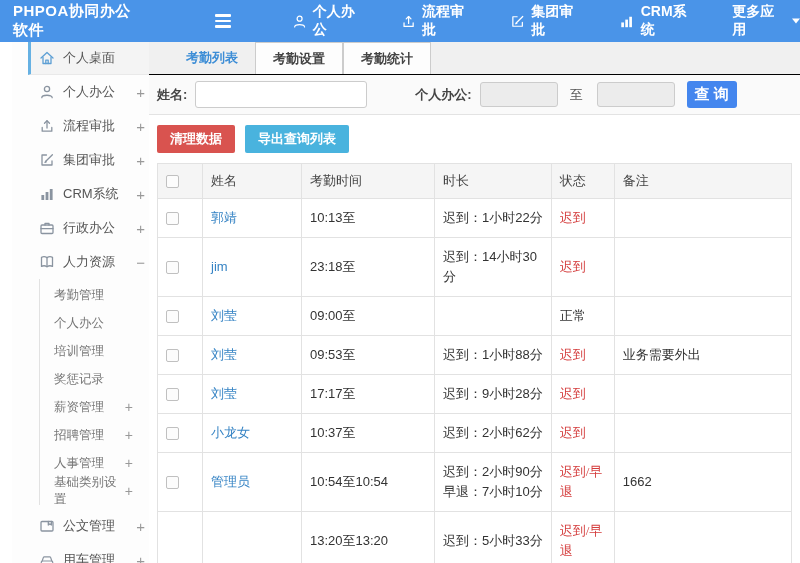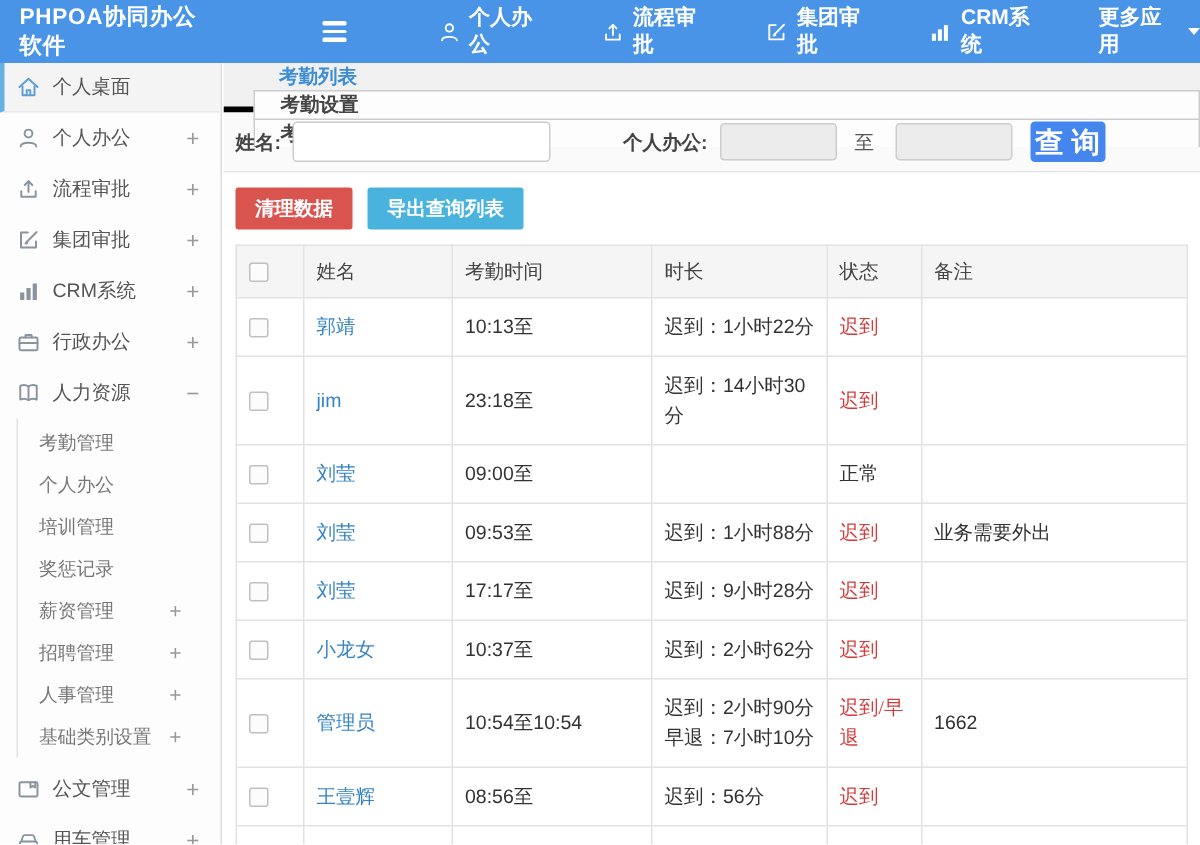--- a/index.html
+++ b/index.html
@@ -13,46 +13,46 @@
   .hamburger { margin-left:57px; cursor:pointer; display:flex; flex-direction:column; gap:3px; }
   .hamburger i { display:block; width:16px; height:2.5px; background:#fff; border-radius:1px; }
   .nav-menu { display:flex; align-items:center; margin-left:42px; gap:38px; }
   .nav-item { display:flex; align-items:center; gap:6px; color:#fff; font-size:14px; font-weight:bold; cursor:pointer; text-decoration:none; }
   .nav-ic { display:inline-flex; width:17px; height:17px; }
   .nav-ic svg { width:100%; height:100%; }
   .nav-caret { display:inline-flex; width:9px; height:6px; margin-left:4px; }
   .nav-caret svg { width:100%; height:100%; }
 
   
-  .sidebar { position:absolute; left:0; top:42px; bottom:0; width:148px; background:#fdfdfd; border-right:1px solid #ddd; overflow:hidden; }
+  .sidebar { position:absolute; left:12px; top:42px; bottom:0; width:148px; background:#fdfdfd; border-right:1px solid #ddd; overflow:hidden;padding-left:16px; }
   .side-item { display:flex; align-items:center; height:34px; padding:0 14px 0 11px; font-size:13px; color:#555; cursor:pointer; }
   .side-item .ic { display:inline-flex; width:16px; height:16px; color:#8a94a0; flex:none; }
   .side-item .ic svg { width:100%; height:100%; }
   .side-item .lbl { margin-left:8px; white-space:nowrap; }
   .side-item .expand { margin-left:auto; color:#999; font-size:15px; font-weight:400; }
   .side-item.active { background:#f4f4f4; border-left:3px solid #66b1e3; padding-left:8px; border-bottom:1px solid #e9e9e9; height:33px; }
   .side-item.active .ic { color:#5d9fd4; }
   .sub-block { position:relative; padding:2px 0 4px; }
   .sub-block:before { content:""; position:absolute; left:11px; top:0; bottom:4px; border-left:1px solid #e2e2e2; }
   .sub-item { display:flex; align-items:center; height:28px; padding:0 26px; font-size:12.5px; color:#777; cursor:pointer; }
   .sub-item .expand { margin-left:auto; color:#999; font-size:14px; }
 
   
   .content { position:absolute; left:149px; top:42px; right:0; bottom:0; background:#fff; overflow:hidden; }
-  .tabbar { display:flex; align-items:stretch; height:33px; background:#f0f0f0; border-bottom:4px solid #000000; padding-left:20px;flex-direction:column; }
+  .tabbar { display:flex; align-items:stretch; height:33px; background:#f0f0f0; border-bottom:1px solid #000000; padding-left:20px; }
   .tab { display:flex; align-items:center; padding:0 17px; font-size:13px; font-weight:bold; color:#444; background:#fdfdfd; border:1px solid #ccc; border-bottom:none; cursor:pointer; }
   .tab.active { background:transparent; border:none; color:var(--accent-blue,#3c8dd6); }
 
   .filterbar { display:flex; align-items:center; height:40px; background:#fafafa; border-bottom:1px solid #e3e3e3; padding:0 8px; font-size:13px; color:#444; }
   .flabel { font-weight:bold; white-space:nowrap; }
   .name-input { width:172px; height:27px; margin-left:8px; border:1px solid #ccc; border-radius:3px; background:#fff; padding:0 6px; font-size:13px; }
   .date-label { margin-left:48px; }
   .date-input { width:78px; height:25px; margin-left:8px; border:1px solid #ccc; border-radius:3px; background:#ececec; padding:0 6px; font-size:12px; }
   .to-label { margin:0 6px 0 12px; color:#555; }
-  .search-btn { width:50px; height:27px; margin-left:12px; background:var(--search-blue,#4486ee); color:#fff; border:none; border-radius:3px; font-size:19px; font-weight:bold; cursor:pointer; }
+  .search-btn { width:50px; height:27px; margin-left:12px; background:var(--search-blue,#4486ee); color:#fff; border:none; border-radius:3px; font-size:15px; font-weight:bold; cursor:pointer; }
 
   .toolbar { display:flex; align-items:center; gap:10px; padding:10px 8px; background:#fff; }
   .btn { height:28px; border:none; border-radius:2px; color:#fff; font-size:13px; font-weight:bold; padding:0 13px; cursor:pointer; }
   .btn-danger { background:var(--danger-red,#d9534f); }
   .btn-export { background:var(--export-blue,#49b3de); }
 
   
   .grid-wrap { padding:0 8px; }
   table.grid { width:100%; border-collapse:collapse; font-size:13px; color:#333; }
   table.grid th, table.grid td { border:1px solid #e2e2e2; padding:9px 8px; text-align:left; vertical-align:middle; line-height:20px; }
@@ -373,30 +373,20 @@
     <td><a class="name-link">管理员</a></td>
     <td>10:54至10:54</td>
     <td>
                 <div class="dur-line">迟到：2小时90分</div>
                 <div class="dur-line">早退：7小时10分</div>
               </td>
     <td class="status-late">迟到/早退</td>
     <td>1662</td>
   </tr>
             <tr>
-    <td class="cb-cell"><span class="checkbox"></span></td>
-    <td><a class="name-link">王壹辉</a></td>
-    <td>08:56至</td>
-    <td>
-                <div class="dur-line">迟到：56分</div>
-              </td>
-    <td class="status-late">迟到</td>
-    <td></td>
-  </tr>
-            <tr>
     <td class="cb-cell"></td>
     <td></td>
     <td>13:20至13:20</td>
     <td>
                 <div class="dur-line">迟到：5小时33分</div>
               </td>
     <td class="status-late">迟到/早退</td>
     <td></td>
   </tr>
           </tbody>

